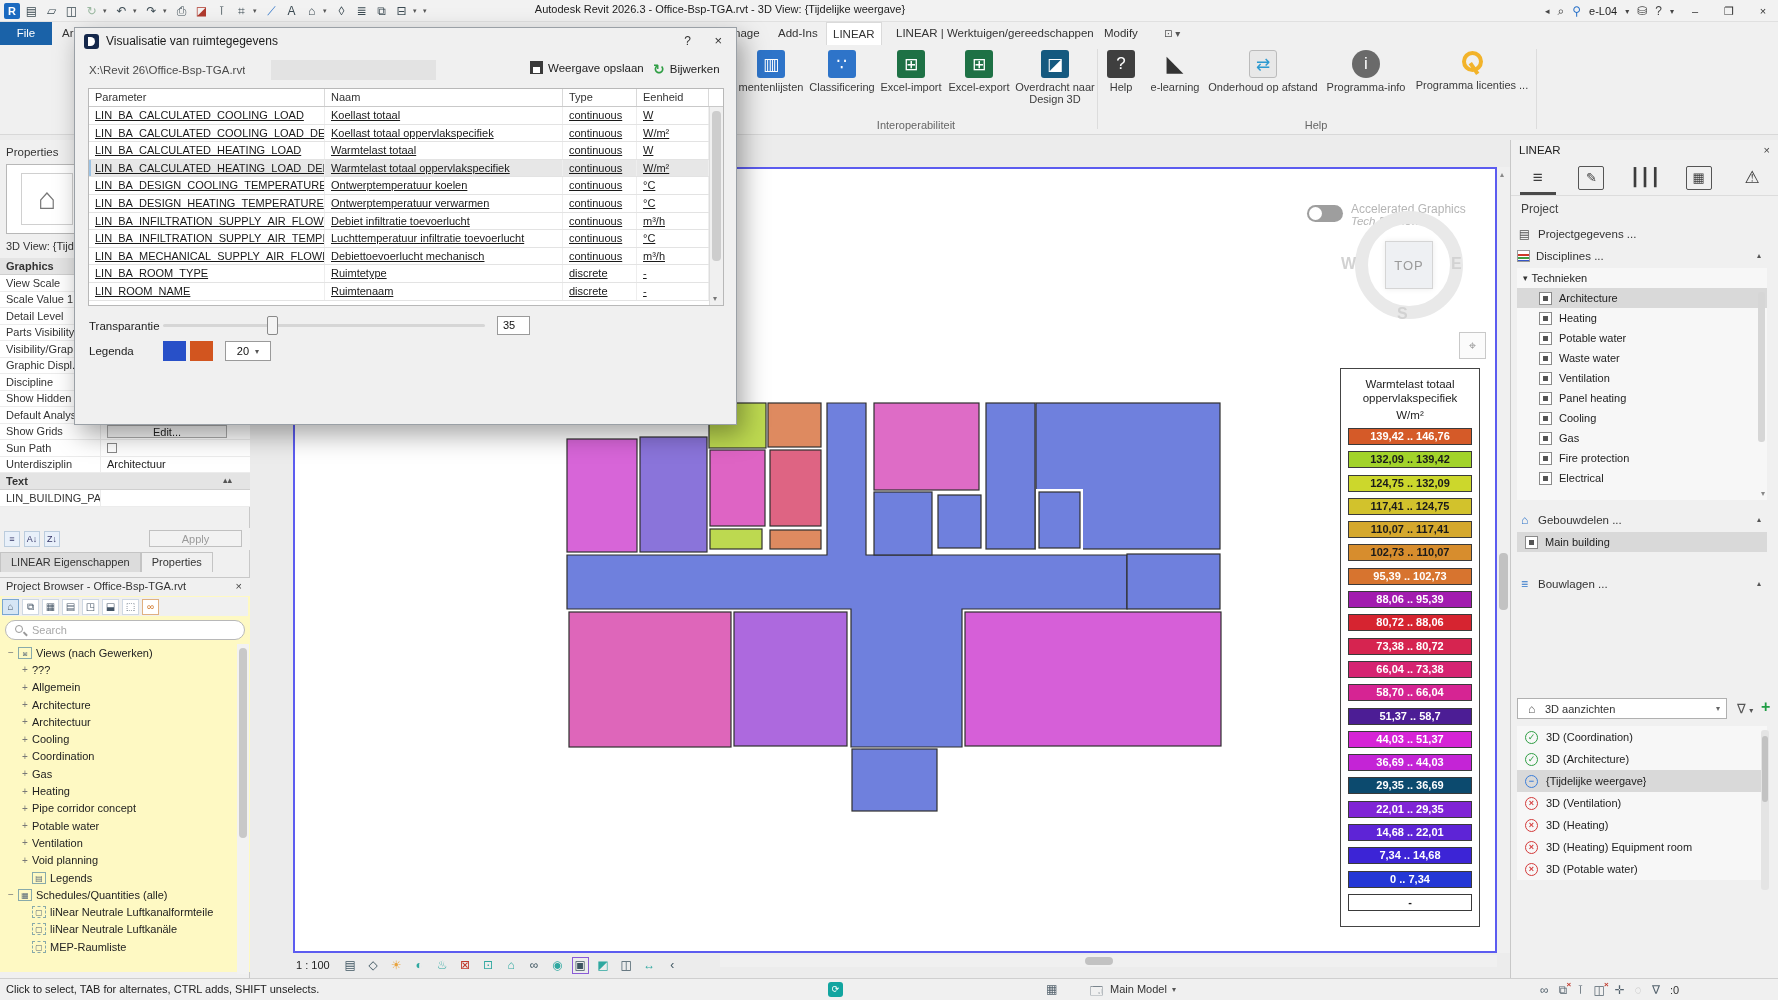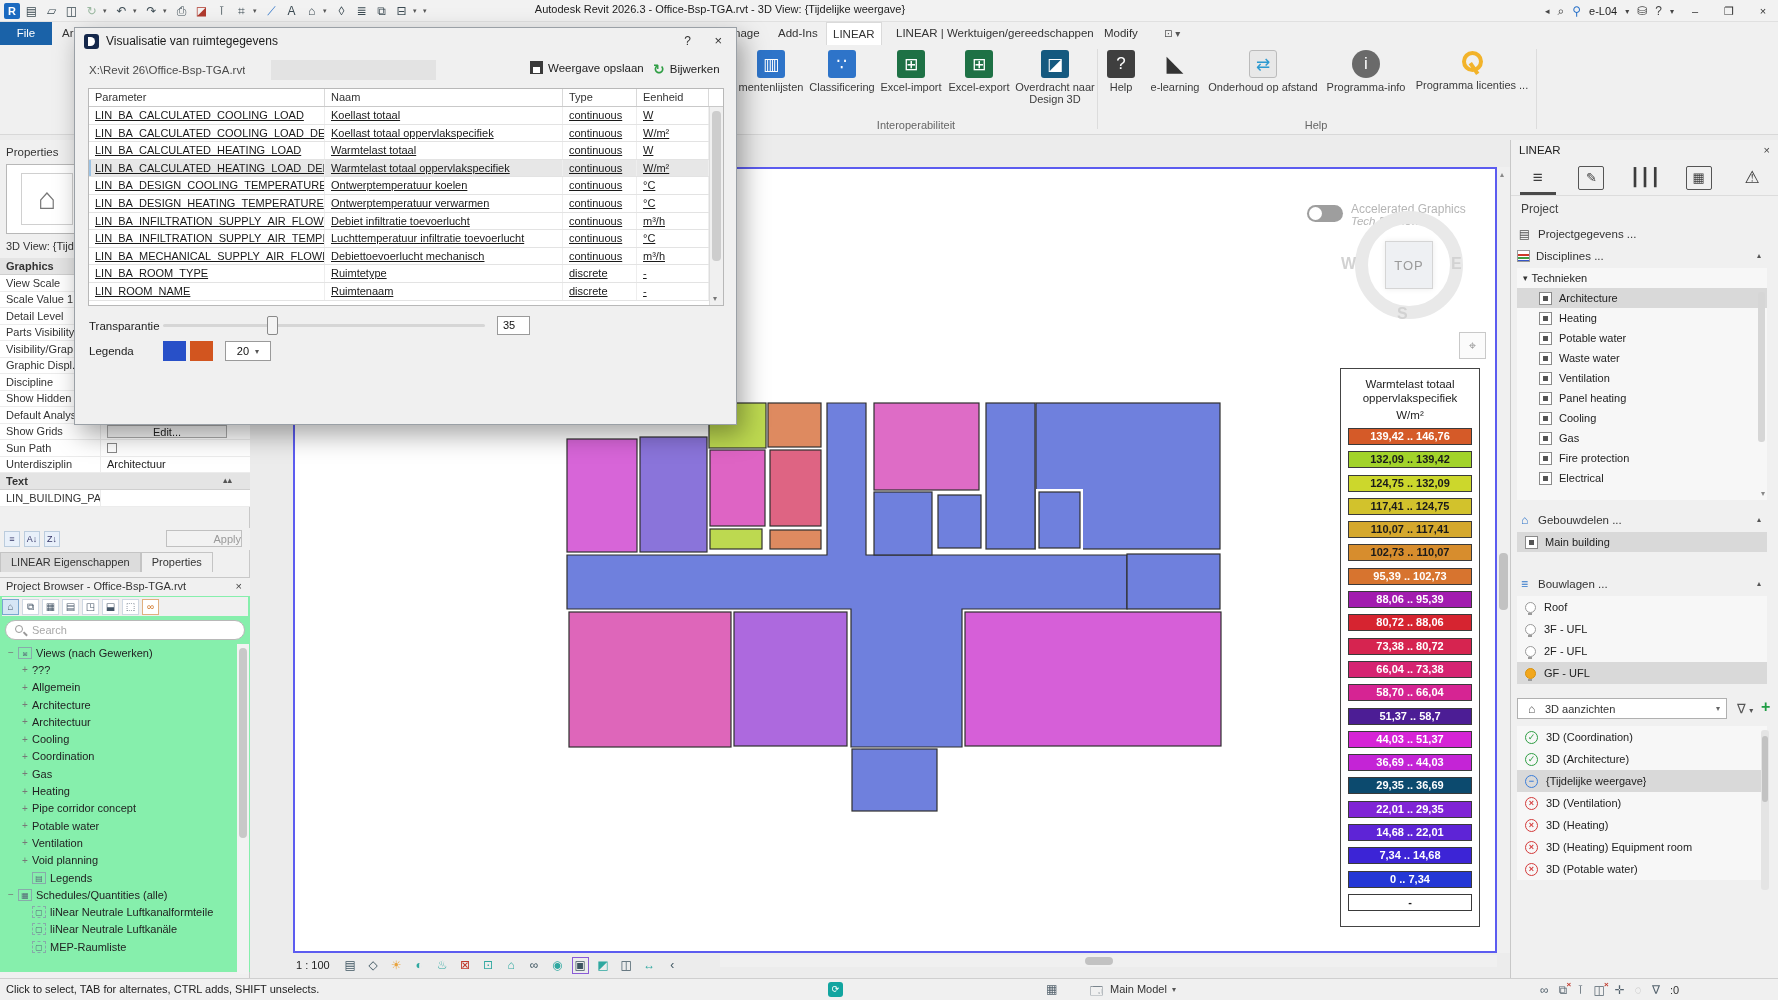--- a/index.html
+++ b/index.html
@@ -54,27 +54,27 @@
   .sec-hdr { height:17px; background:#e4e4e4; border-bottom:1px solid #cfcfcf; font-weight:bold; color:#333; padding:2px 0 0 6px; position:relative; }
   .sec-hdr .collapse { position:absolute; right:18px; top:2px; font-weight:normal; color:#555; font-size:9px; }
   .prow { height:16.5px; display:flex; background:#fff; border-bottom:1px solid #ececec; }
   .prow .pl { width:100px; padding:1.5px 0 0 6px; color:#333; white-space:nowrap; overflow:hidden; }
   .prow .pv { flex:1; padding:1.5px 0 0 6px; border-left:1px solid #ececec; color:#222; white-space:nowrap; overflow:hidden; }
   .prow .pv.dim { color:#8a8a8a; }
   .pv .mini-btn { display:inline-block; width:120px; border:1px solid #aaa; background:#f4f4f4; text-align:center; height:13px; line-height:12px; }
   .pv .cb { display:inline-block; width:10px; height:10px; border:1px solid #888; background:#fff; margin-top:1px; }
   #prop-toolbar { left:0; top:388px; width:250px; height:22px; background:#f0f0f0; display:flex; align-items:center; gap:4px; padding-left:4px; }
   .sort-ic { width:16px; height:16px; border:1px solid #bcd; background:#e8f0fa; font-size:9px; color:#336; display:flex; align-items:center; justify-content:center; }
-  #apply-btn { position:absolute; right:8px; top:2px; width:76px; height:17px; border:1px solid #c0c0c0; background:#f2f2f2; color:#9a9a9a; text-align:right; line-height:16px; }
+  #apply-btn { position:absolute; right:8px; top:2px; width:93px; height:17px; border:1px solid #c0c0c0; background:#f2f2f2; color:#9a9a9a; text-align:center; line-height:16px; }
   #prop-tabs { left:0; top:412px; width:250px; height:20px; display:flex; }
   .ptab { padding:3px 10px 0 10px; height:20px; background:#dcdcdc; border:1px solid #c4c4c4; border-bottom:none; color:#333; }
   .ptab.active { background:#f0f0f0; }
 
   
-  #browser { left:0; top:437px; width:250px; height:395px; background:#86efac; border-top:1px solid #c8c8c8; }
+  #browser { left:0; top:437px; width:250px; height:395px; background:#fef9c3; border-top:1px solid #c8c8c8; }
   #browser-hdr { left:0; top:0; width:250px; height:18px; background:#f0f0f0; padding:2px 0 0 6px; color:#333; }
   #browser-close { position:absolute; right:8px; top:2px; color:#444; font-size:11px; }
   #browser-icons { left:2px; top:19px; width:246px; height:19px; display:flex; gap:3px; align-items:center; background:#f0f0f0; }
   .bic { width:17px; height:16px; border:1px solid #cfd8e2; background:#fff; font-size:10px; color:#456; display:flex; align-items:center; justify-content:center; }
   .bic.sel { background:#d6e6f5; border-color:#7aa7d0; }
   #search-box { left:5px; top:42px; width:240px; height:20px; border:1px solid #b8b8b8; border-radius:10px; background:#fff; }
   #search-glyph { position:absolute; left:9px; top:4px; width:8px; height:8px; border:1.5px solid #999; border-radius:50%; }
   #search-glyph:after { content:""; position:absolute; left:7px; top:7px; width:5px; height:1.5px; background:#999; transform:rotate(45deg); }
   #search-ph { position:absolute; left:26px; top:3px; color:#a8a8a8; }
   #tree { left:0; top:66px; width:236px; height:330px; overflow:hidden; }
@@ -673,38 +673,20 @@
         <div class="chk-row sel" style="padding-left: 8px;">
           <span class="chk"></span>
           <span>Main building</span>
         </div>
       </div>
     <div class="lin-row" style="top:376px">
       <span class="sec-ic">≡</span>
       <span>Bouwlagen ...</span>
       <span class="caret-r">▴</span>
     </div>
-    <div class="listbox" style="top:398px" id="levels-list">
-        <div class="lvl-row">
-          <span class="bulb"></span>
-          <span>Roof</span>
-        </div>
-        <div class="lvl-row">
-          <span class="bulb"></span>
-          <span>3F - UFL</span>
-        </div>
-        <div class="lvl-row">
-          <span class="bulb"></span>
-          <span>2F - UFL</span>
-        </div>
-        <div class="lvl-row sel">
-          <span class="bulb on"></span>
-          <span>GF - UFL</span>
-        </div>
-      </div>
     <div id="views-dd" style="top:500px">
       <span class="sec-ic" style="color:#555">⌂</span>
       <span>3D aanzichten</span>
       <span class="dd-caret">▾</span>
     </div>
     <span id="views-filter" style="left:226px; top:503px">∇ <span style="font-size:8px">▾</span></span>
     <span id="views-plus" style="left:250px; top:500px">+</span>
     <div class="listbox" style="top:528px" id="views3d-list">
         <div class="view-row">
           <span class="ring on">✓</span>

